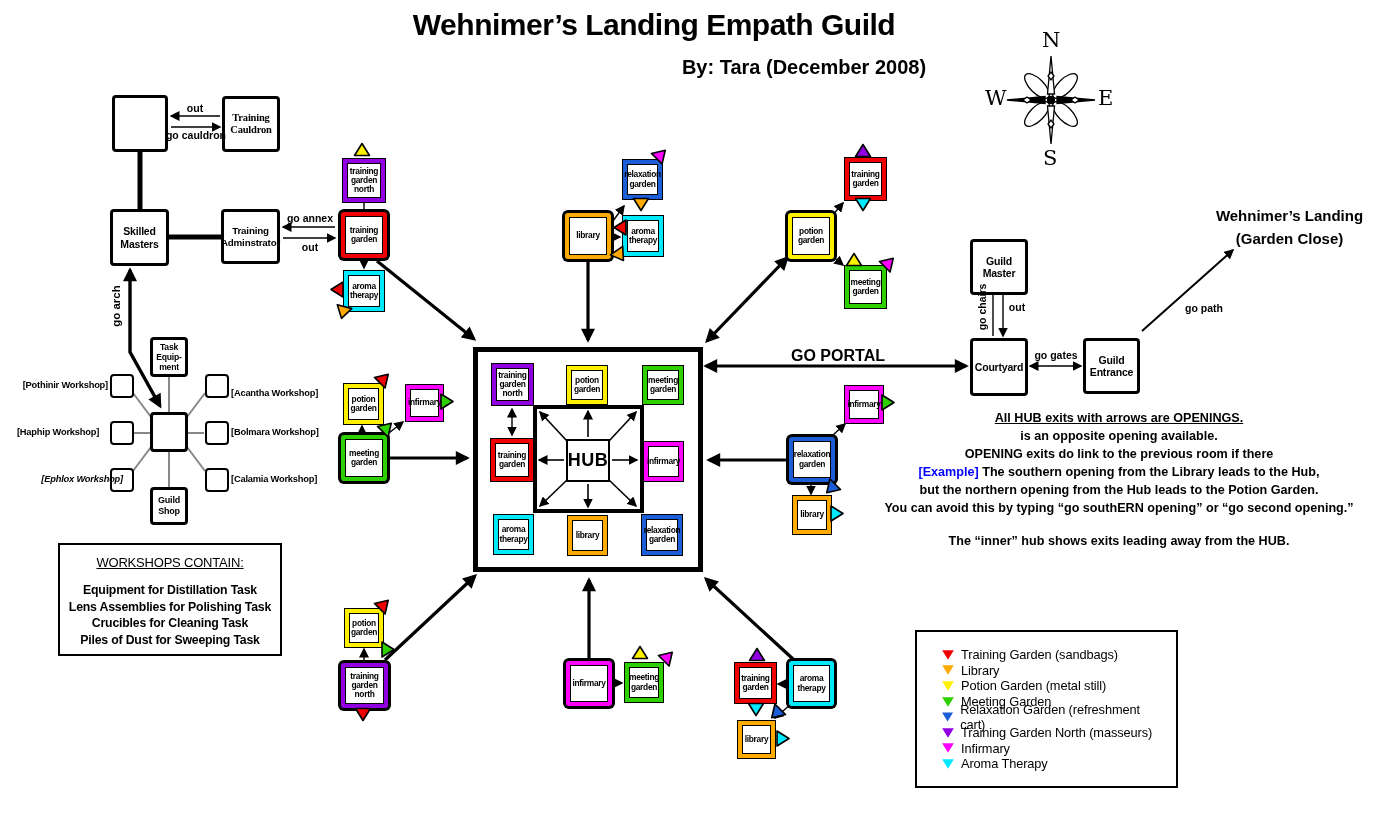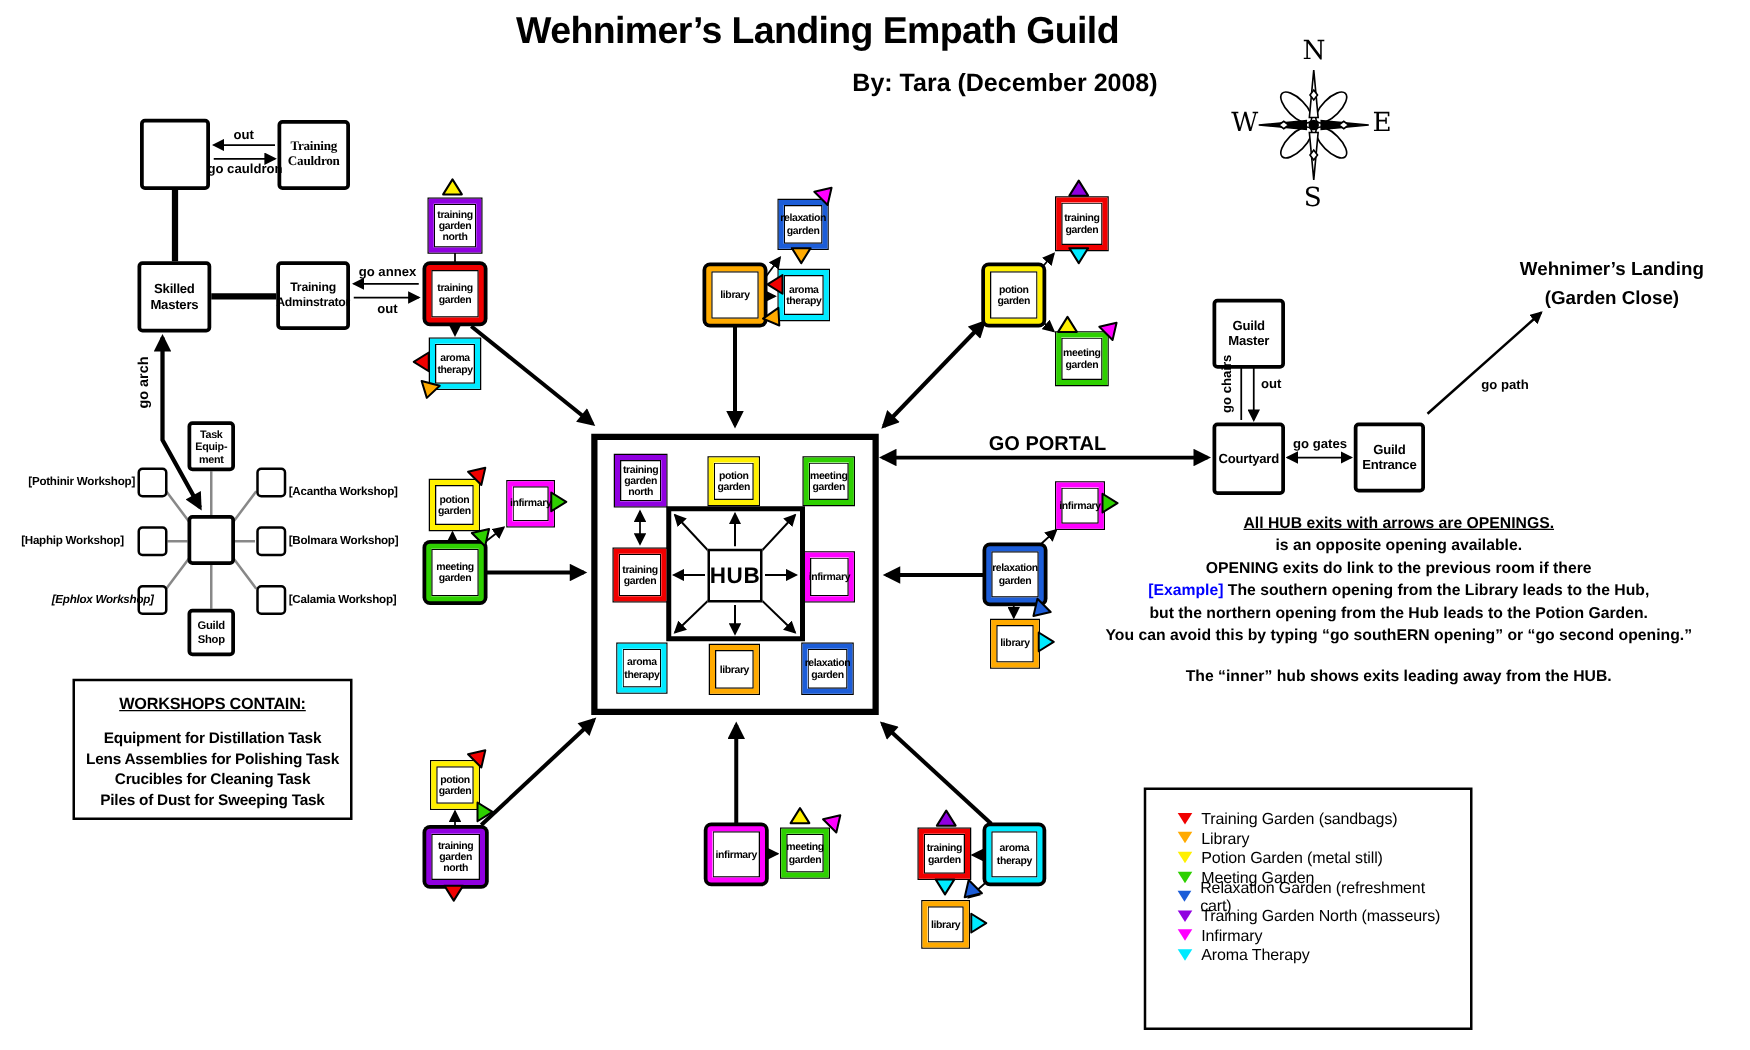--- a/index.html
+++ b/index.html
@@ -42,28 +42,28 @@
   .hub-core{position:absolute;background:#fff;border:2px solid #000;display:flex;align-items:center;
             justify-content:center;font-size:18px;font-weight:600;letter-spacing:0.5px;}
 
   .notes{position:absolute;left:845px;top:409px;width:548px;text-align:center;
          font-size:12.6px;font-weight:600;line-height:18px;}
   .notes .u{text-decoration:underline;}
   .notes .gap1{margin-top:13px;}
   .notes .gap2{margin-top:15px;}
   .example{color:var(--c-example);}
 
-  .legend{position:absolute;left:915px;top:630px;width:263px;height:194px;border:2px solid #000;
+  .legend{position:absolute;left:915px;top:630px;width:263px;height:158px;border:2px solid #000;
           background:#fff;padding:15px 20px 0 24px;}
   .legend-row{display:flex;align-items:center;gap:6px;height:15.6px;font-size:12.8px;font-weight:500;
               letter-spacing:-0.1px;}
 
   .wscontain{position:absolute;left:58px;top:543px;width:224px;height:113px;border:2.5px solid #000;
              background:#fff;text-align:center;}
-  .wscontain .wtitle{margin-top:10px;font-size:13px;font-weight:700;text-decoration:underline;letter-spacing:-0.2px;}
+  .wscontain .wtitle{margin-top:10px;font-size:13px;font-weight:400;text-decoration:underline;letter-spacing:-0.2px;}
   .wscontain .wlist{margin-top:12px;font-size:12.3px;font-weight:700;line-height:16.5px;letter-spacing:-0.2px;}
 
   .compassN{position:absolute;font-family:"DejaVu Serif", serif;font-size:21px;}
 </style>
 </head>
 <body>
 
 <svg class="overlay" width="1400" height="840">
   <defs>
     <marker id="ah" markerUnits="userSpaceOnUse" markerWidth="10" markerHeight="10" viewBox="0 0 10 10" refX="8.5" refY="5" orient="auto-start-reverse">

